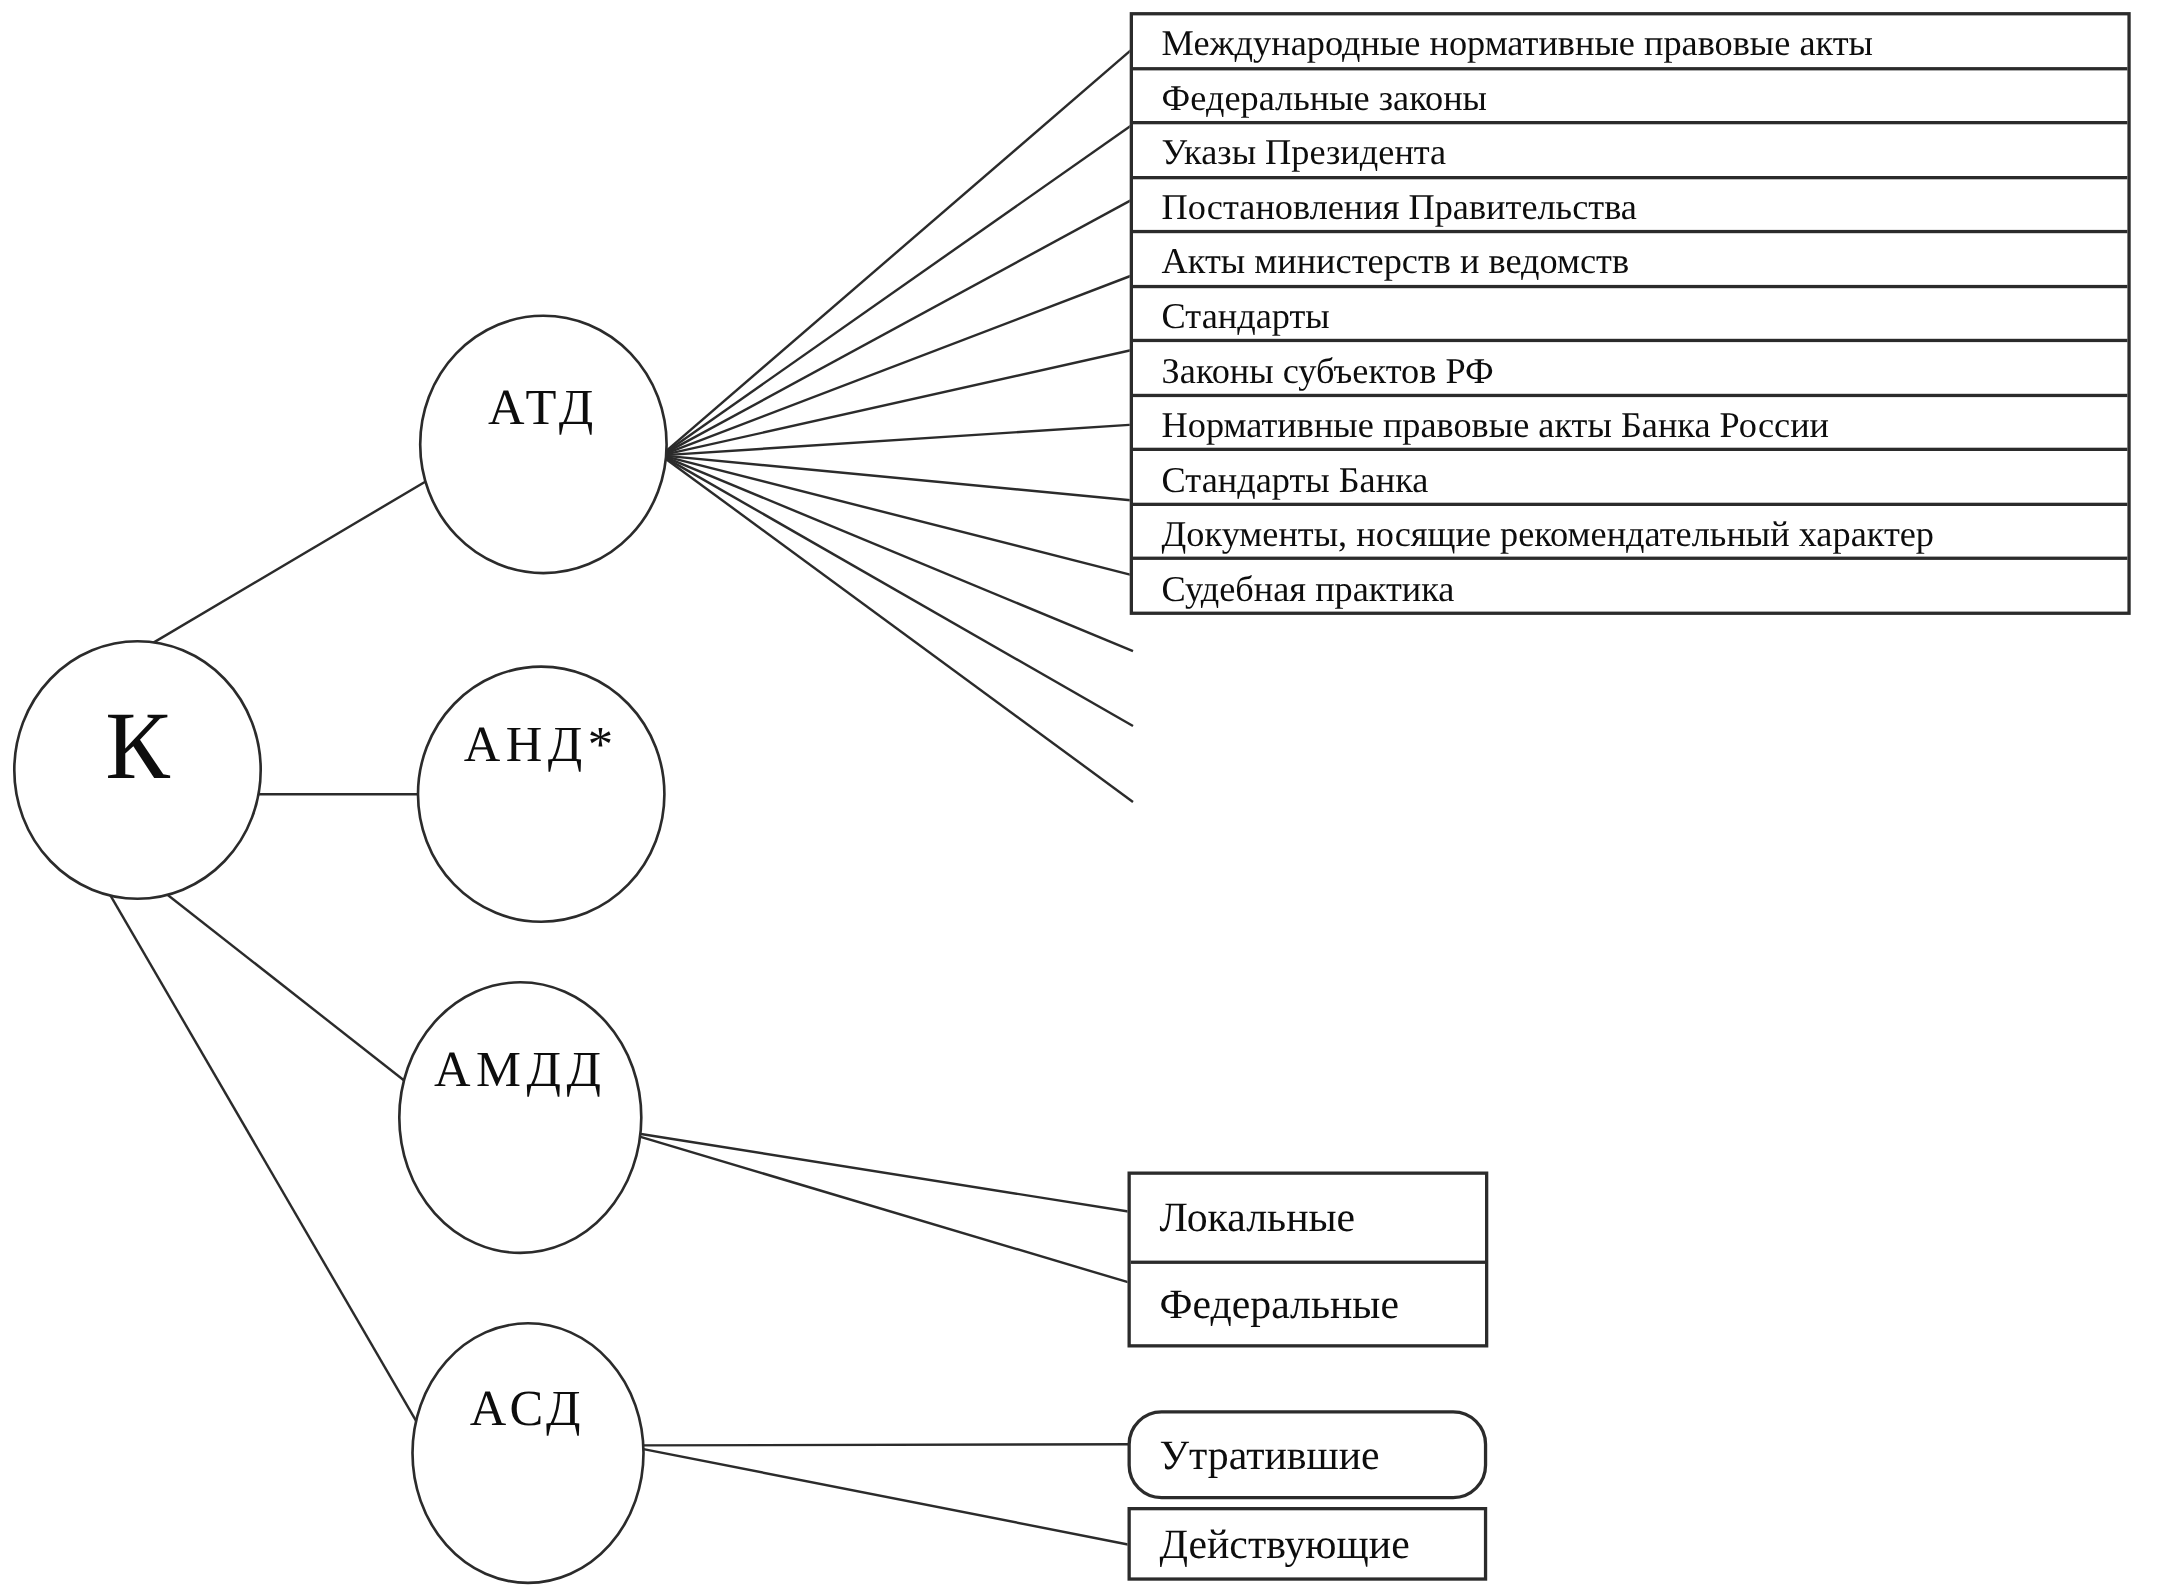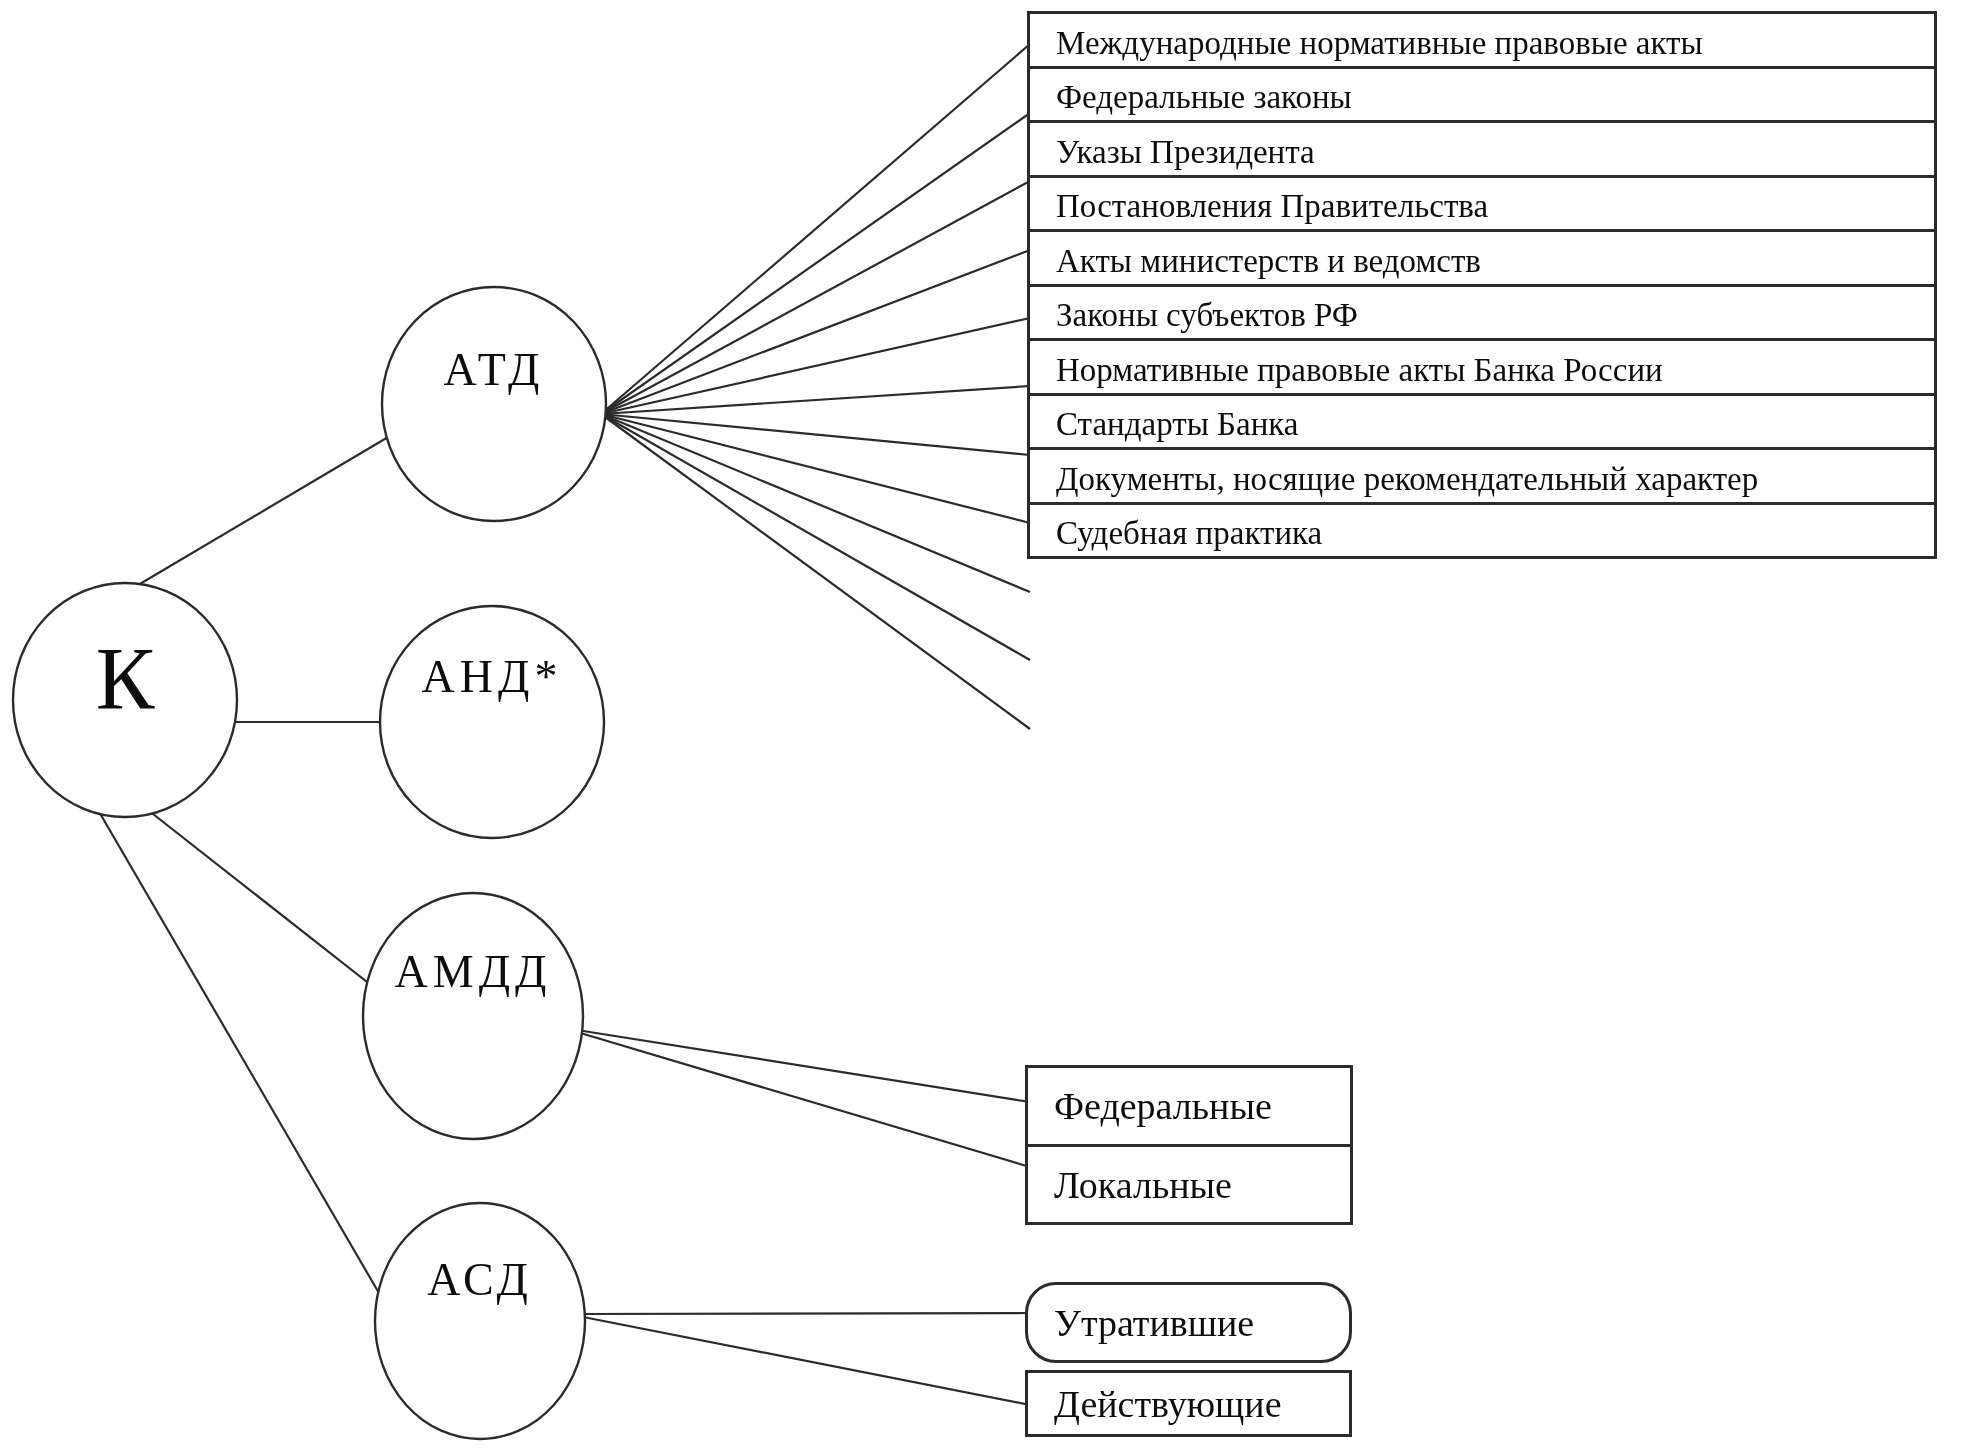--- a/index.html
+++ b/index.html
@@ -142,42 +142,45 @@
     <div class="srow">
         <span>Указы Президента</span>
       </div>
     <div class="srow">
         <span>Постановления Правительства</span>
       </div>
     <div class="srow">
         <span>Акты министерств и ведомств</span>
       </div>
     <div class="srow">
+        <span>Стандарты</span>
+      </div>
+    <div class="srow">
         <span>Законы субъектов РФ</span>
       </div>
     <div class="srow">
         <span>Нормативные правовые акты Банка России</span>
       </div>
     <div class="srow">
         <span>Стандарты Банка</span>
       </div>
     <div class="srow">
         <span>Документы, носящие рекомендательный характер</span>
       </div>
     <div class="srow">
         <span>Судебная практика</span>
       </div>
   </div>
 
   <div class="mini-stack">
+    <div class="mrow" style="flex:0 0 78px;">
+        <span>Локальные</span>
+      </div>
     <div class="mrow">
         <span>Федеральные</span>
-      </div>
-    <div class="mrow" style="flex:0 0 78px;">
-        <span>Локальные</span>
       </div>
   </div>
 
   <div class="solo-box upper">
     <span>Утратившие</span>
   </div>
   <div class="solo-box lower">
     <span>Действующие</span>
   </div>
 

